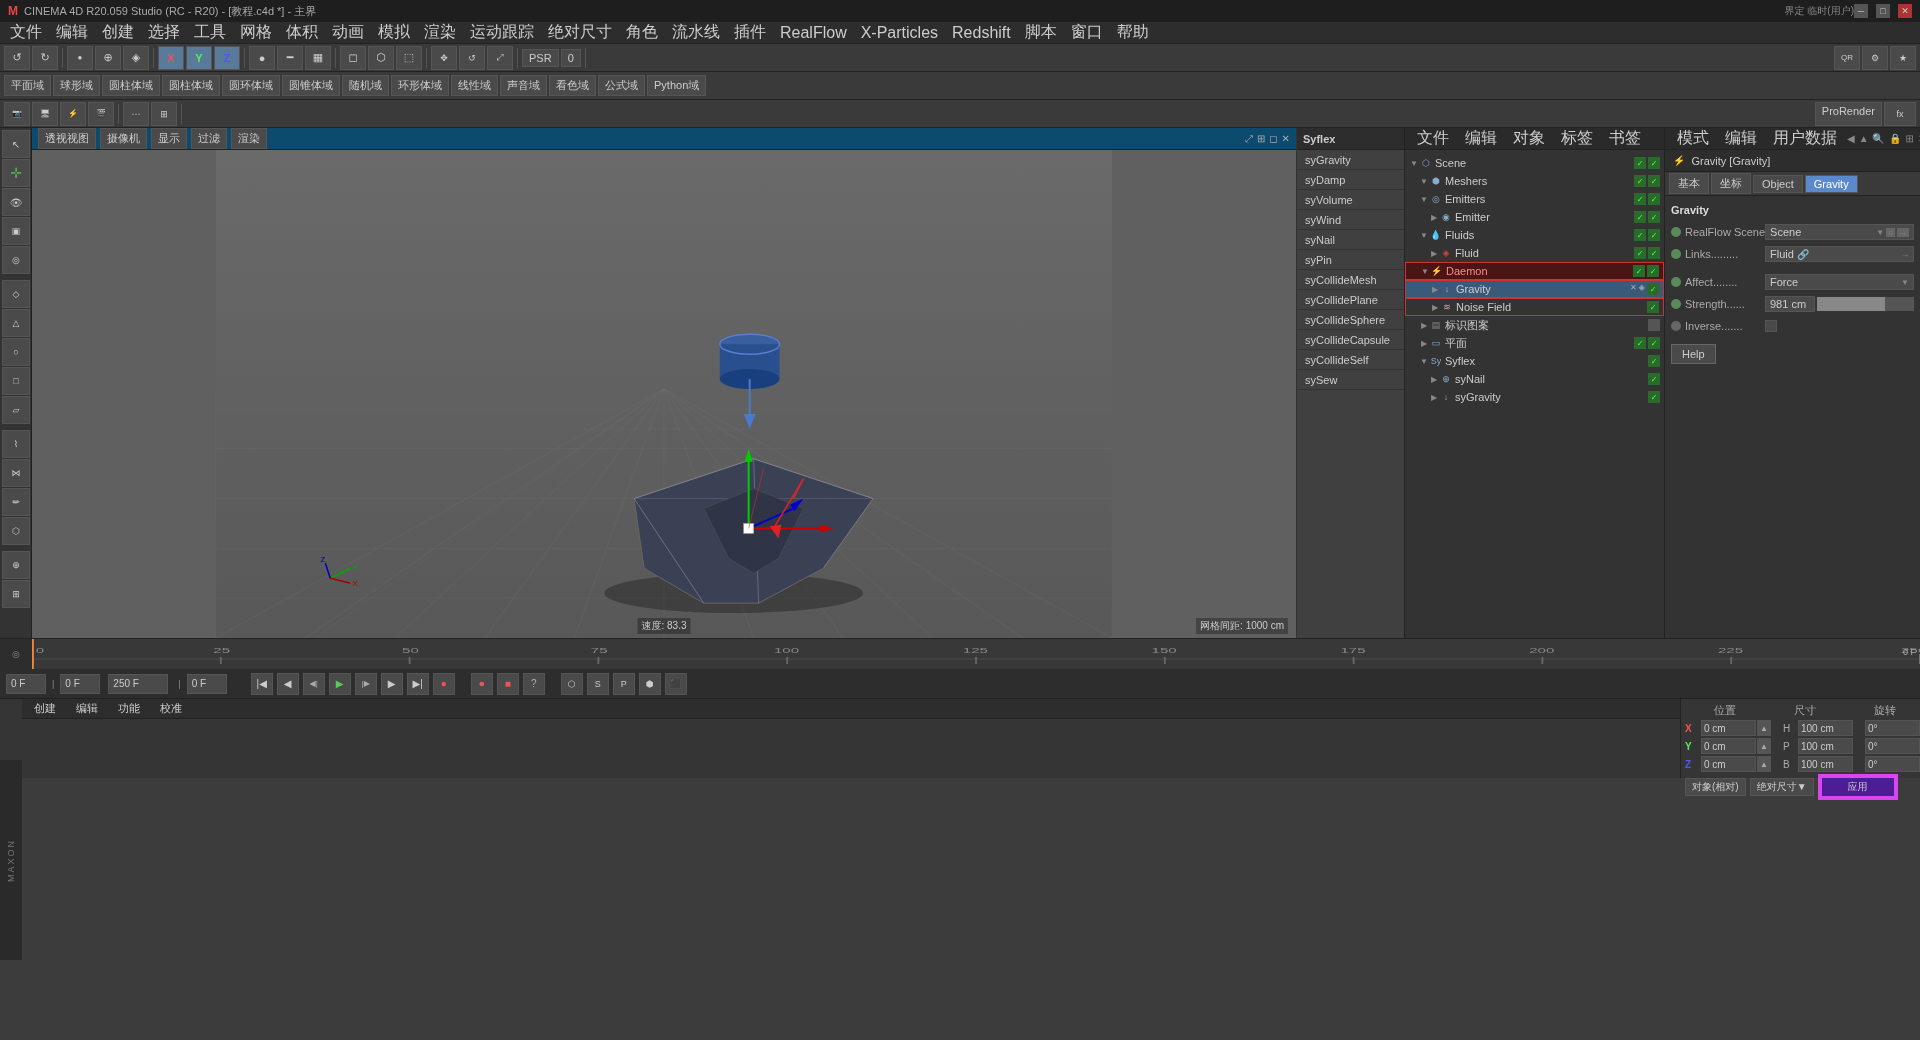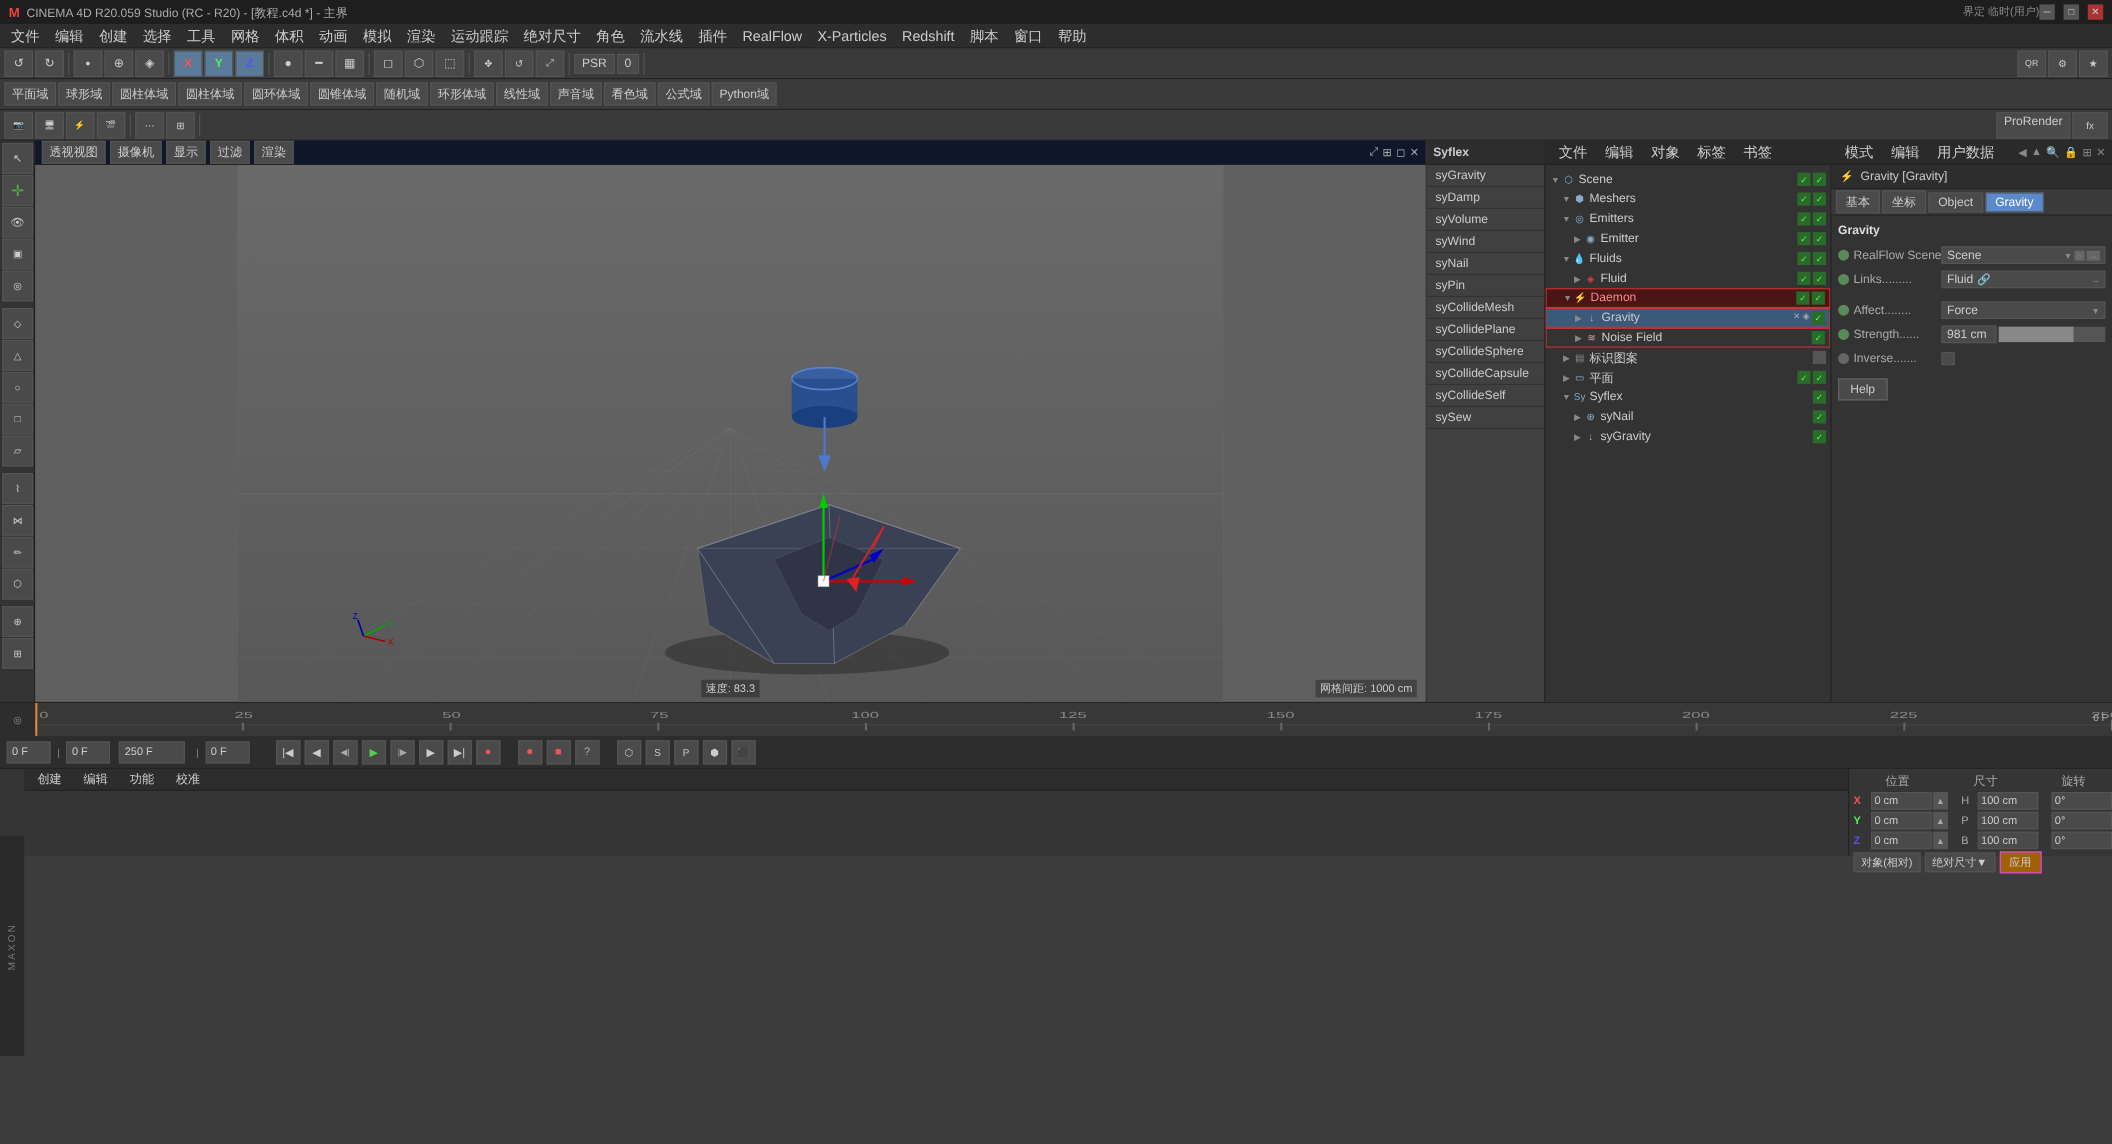--- a/index.html
+++ b/index.html
@@ -39,21 +39,21 @@
       background: #2d2d2d;
       display: flex;
       align-items: center;
       padding: 0 4px;
       gap: 2px;
       border-bottom: 1px solid #222;
     }
     .menu-item {
       padding: 2px 6px;
       color: #ccc;
-      font-size: 13px;
+      font-size: 16px;
       cursor: pointer;
       white-space: nowrap;
     }
 
     
     .toolbar-row {
       height: 28px;
       background: #3a3a3a;
       display: flex;
       align-items: center;
@@ -114,21 +114,21 @@
 
     
     #viewport-container {
       flex: 1;
       display: flex;
       flex-direction: column;
       position: relative;
     }
     #viewport-header {
       height: 22px;
-      background: #0f172a;
+      background: #0c4a6e;
       display: flex;
       align-items: center;
       padding: 0 6px;
       gap: 4px;
       border-bottom: 1px solid #222;
     }
     #viewport {
       flex: 1;
       background: #606060;
       position: relative;
@@ -1140,16 +1140,16 @@
       </div>
     </div>
 
     <div style="display:flex;gap:4px;align-items:center;margin-top:2px;">
       <div style="background:#4a4a4a;border:1px solid #555;padding:1px 6px;font-size:10px;color:#ccc;display:flex;align-items:center;gap:2px;cursor:pointer;">
         <span>对象(相对)</span>
       </div>
       <div style="background:#4a4a4a;border:1px solid #555;padding:1px 6px;font-size:10px;color:#ccc;display:flex;align-items:center;gap:2px;cursor:pointer;">
         <span>绝对尺寸▼</span>
       </div>
-      <button style="background:#a16207;border:1px solid #d946ef;padding:2px 8px;font-size:10px;color:#ccc;cursor:pointer;">应用</button>
+      <button style="background:#4c1d95;border:4px solid #d946ef;padding:2px 26px;font-size:10px;color:#ccc;cursor:pointer;">应用</button>
     </div>
   </div>
 </div>
 
 </body></html>

